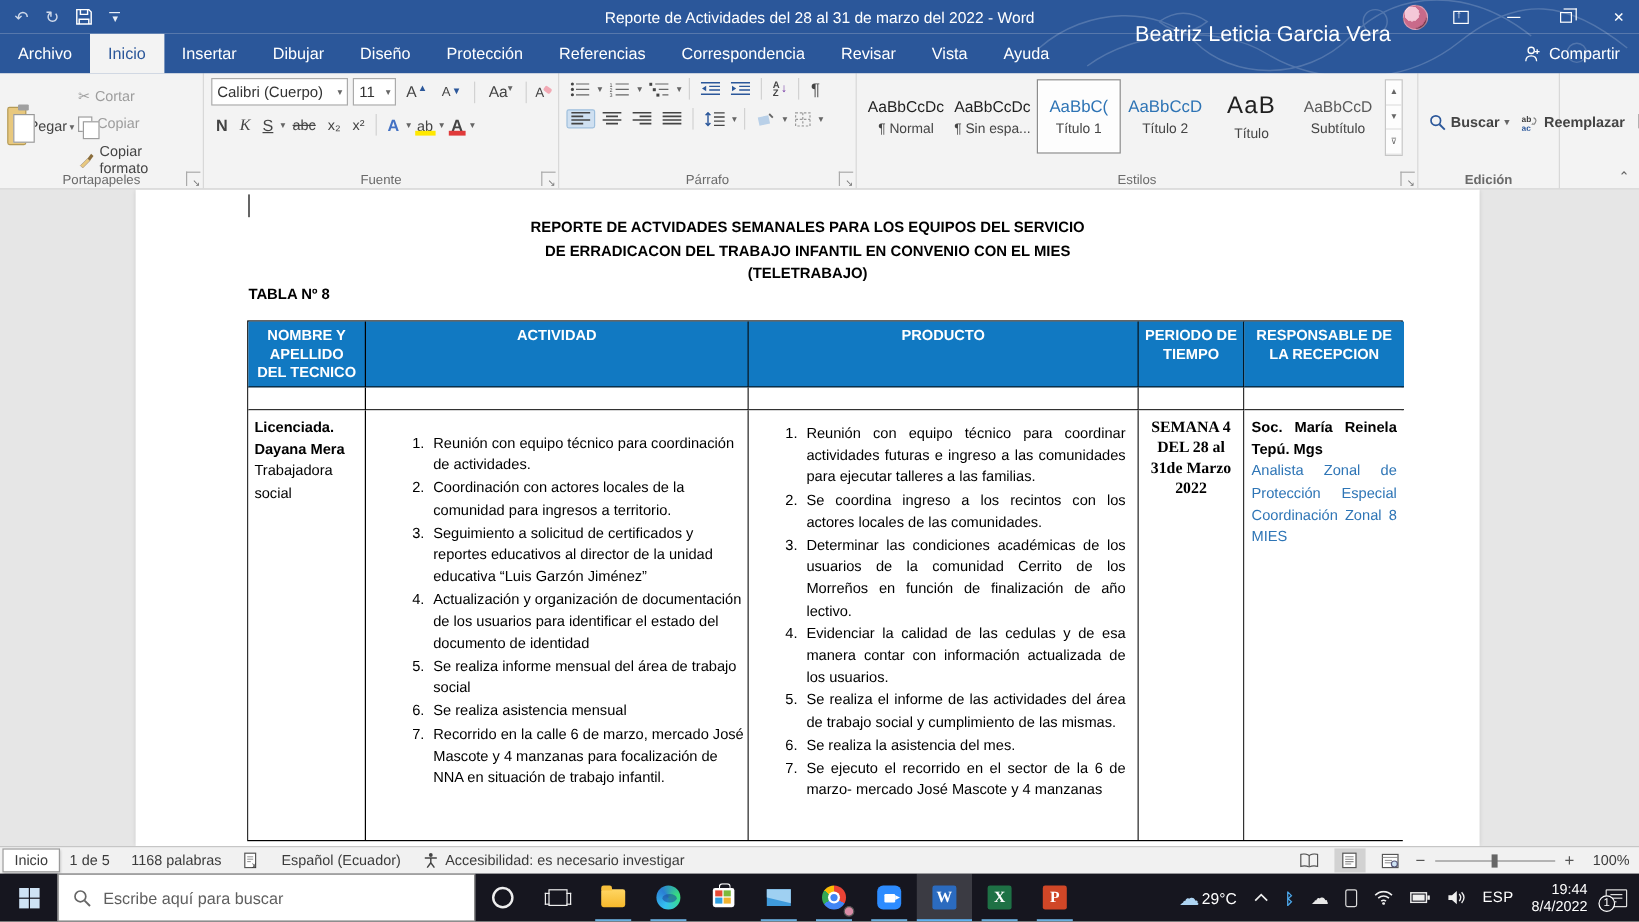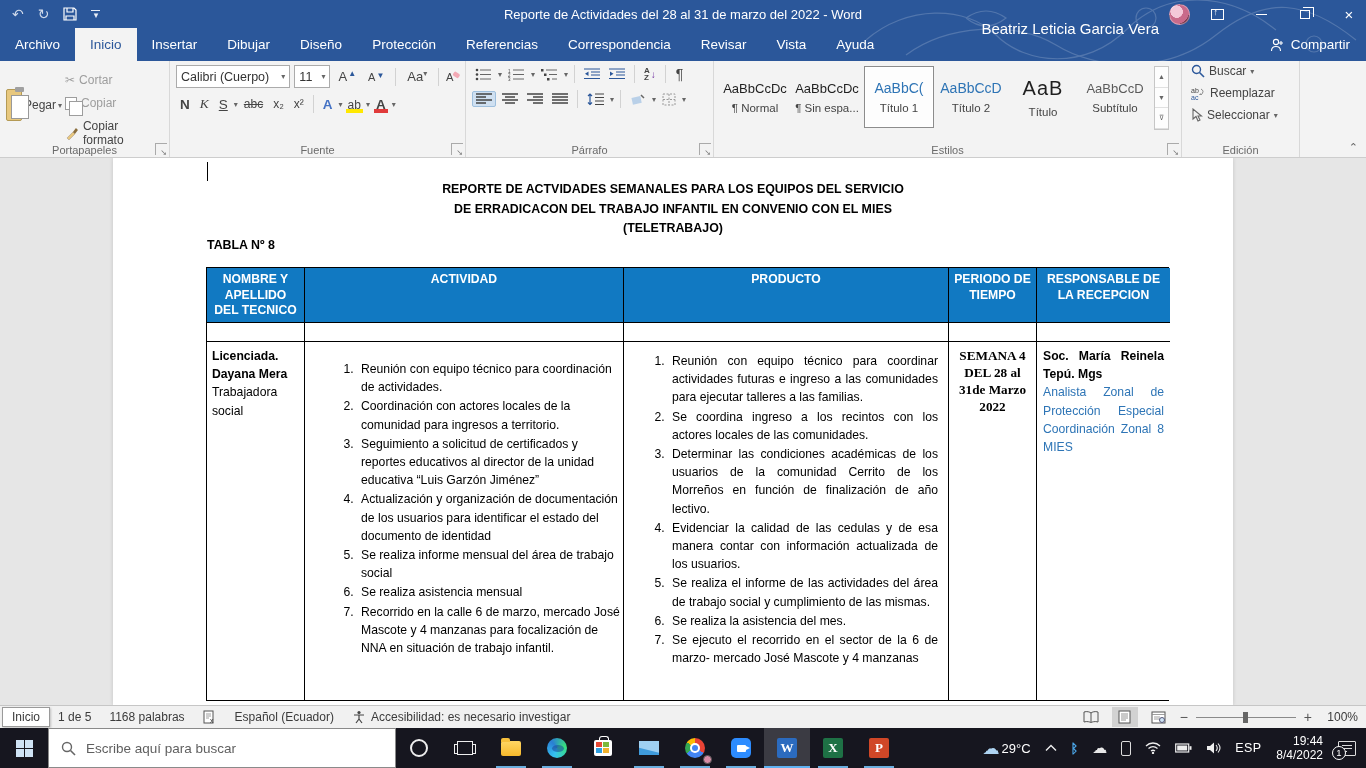--- a/index.html
+++ b/index.html
@@ -9,21 +9,21 @@
 
   
   .titlebar { position:absolute; left:0; top:0; width:1366px; height:28px; background:#2b579a; display:flex; align-items:center; color:#fff; z-index:30;}
   .deco { position:absolute; right:0; top:0; height:62px; width:520px; opacity:.18; pointer-events:none; }
   .qat { display:flex; align-items:center; gap:14px; padding-left:12px; font-size:14px; }
   .qat .g { color:#cfd9ea; cursor:default; }
   .qat-custom { display:flex; flex-direction:column; align-items:center; line-height:5px; font-size:9px; color:#e8eef7;}
   .qat-custom .bar{ width:9px; border-top:1px solid #e8eef7; margin-bottom:2px;}
   .tb-title { position:absolute; left:0; right:0; text-align:center; font-size:13px; color:#fff; pointer-events:none;}
   .tb-right { margin-left:auto; display:flex; align-items:center; gap:10px; z-index:5; padding-right:0;}
-  .tb-user { font-size:15px;margin-top:28px; }
+  .tb-user { font-size:18px;margin-top:28px; }
   .avatar { width:21px; height:21px; border-radius:50%; background:radial-gradient(circle at 35% 35%, #f4c8d8 0 35%, #c96a8a 36% 70%, #7c3b52 71%); border:1px solid #ffffff55;}
   .winbtn { width:34px; height:28px; display:flex; align-items:center; justify-content:center; font-size:15px; color:#fff;}
   .ribbon-disp { width:13px; height:11px; border:1px solid #fff; position:relative; }
   .ribbon-disp:after{ content:"↑"; position:absolute; left:2px; top:-3px; font-size:9px;}
   .restore-ic { width:10px; height:9px; border:1px solid #fff; position:relative; }
   .restore-ic:before { content:""; position:absolute; left:2px; top:-4px; width:10px; height:9px; border:1px solid #fff; border-left:none; border-bottom:none;}
   .min-ic { width:11px; border-top:1px solid #fff; }
 
   
   .tabrow { position:absolute; left:0; top:28px; width:1366px; height:33px; background:#2b579a; display:flex; align-items:stretch; color:#fff; z-index:29;}
@@ -87,21 +87,21 @@
   .stylecard.selected { border:1px solid #8c8c8c; background:#fdfdfd; box-shadow:0 0 0 1px #fff inset;}
   .st-preview { font-size:13px; color:#1f1f1f; white-space:nowrap; }
   .st-name { font-size:11.5px; color:#444; white-space:nowrap; }
   .st-h1 .st-preview, .st-h2 .st-preview { color:#2e74b5; font-size:14px;}
   .st-t .st-preview { font-size:20px; font-weight:300; letter-spacing:1px;}
   .st-sub .st-preview { color:#5a5a5a; }
   .st-scroll { width:15px; height:64px; display:flex; flex-direction:column; border:1px solid #c6c6c6; background:#fdfdfd; margin-left:2px;}
   .st-scroll div { flex:1; display:flex; align-items:center; justify-content:center; font-size:7px; color:#666; border-bottom:1px solid #e0e0e0;}
 
   
-  .g-edit { width:118px; display:flex; flex-direction:column; gap:4px; padding-top:1px;}
+  .g-edit { width:118px; display:flex; flex-direction:row; gap:4px; padding-top:1px;font-weight:bold;}
   .ribbon-collapse { position:absolute; right:8px; bottom:3px; font-size:11px; color:#666; }
 
   
   .docarea { position:absolute; left:0; top:158px; width:1366px; height:547px; background:#e6e6e6; overflow:hidden; }
   .page { position:absolute; left:113px; top:0; width:1120px; height:547px; background:#fff; box-shadow:0 0 4px rgba(0,0,0,.15); }
   .cursor { position:absolute; left:94px; top:4px; width:1px; height:19px; background:#000; }
   .doc-title { position:absolute; left:0; right:0; top:22px; text-align:center; font-weight:bold; font-size:12.4px; color:#000; line-height:19.5px;}
   .tabla-label { position:absolute; left:94px; top:80px; font-weight:bold; font-size:12.4px; color:#000;}
   .wtable { position:absolute; left:93px; top:109px; width:963px; height:434px; display:grid; grid-template-columns:98px 319px 325px 88px 133px; grid-template-rows:55px 19px 1fr; border:1px solid #000; border-bottom:1px solid #000; background:#fff;}
   .hcell { background:#1179c2; color:#fff; font-weight:bold; font-size:12.2px; text-align:center; padding:4px 4px 0; border-right:1px solid #000; border-bottom:1px solid #000; line-height:15.5px;}

